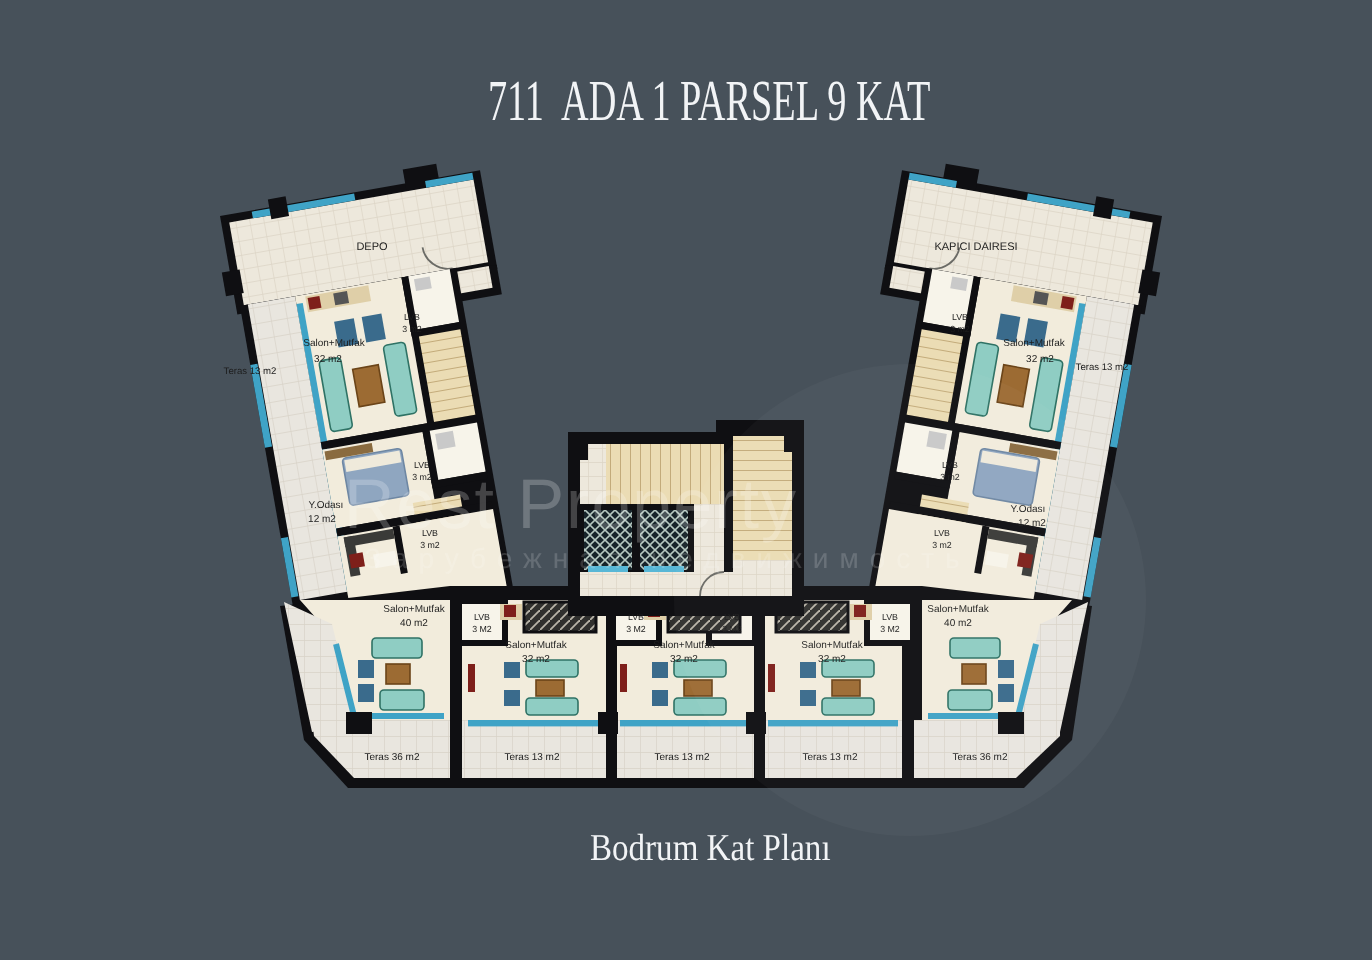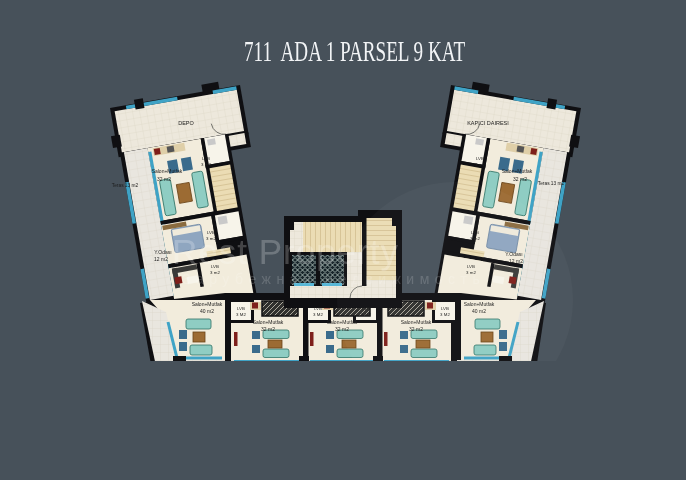--- a/index.html
+++ b/index.html
@@ -1,27 +1,28 @@
 <!DOCTYPE html>
 <html><head>
 <meta charset="utf-8">
 <style>
   html,body{margin:0;padding:0;background:#47515A;}
-  .page{position:relative;width:686px;height:361px;background:#47515A;overflow:hidden;
+  .page{position:relative;width:686px;height:480px;background:#47515A;overflow:hidden;
         font-family:"Liberation Sans",sans-serif;}
   svg{position:absolute;left:0;top:0;}
   .ttl{position:absolute;width:100%;text-align:center;color:#f2f4f6;
        font-family:"Liberation Serif",serif;}
 </style>
 </head>
 <body>
 <div class="page">
 
 <div class="ttl" style="top:35px;font-size:29px;"><span style="display:inline-block;transform:translateX(12px) scaleX(0.66);">711&nbsp; ADA 1 PARSEL 9 KAT</span></div>
 
+<div class="ttl" style="top:414px;font-size:19px;"><span style="display:inline-block;transform:translateX(12px) scaleX(0.87);">Bodrum Kat Planı</span></div>
 
 <svg width="686" height="480" viewBox="0 0 686 480">
 <defs>
 
   <pattern id="tile" width="7" height="7" patternUnits="userSpaceOnUse">
     <rect width="7" height="7" fill="#EDE8DC"></rect>
     <path d="M0 0H7M0 0V7" stroke="#DCD5C6" stroke-width="0.7" fill="none"></path>
   </pattern>
   <pattern id="tile2" width="8" height="8" patternUnits="userSpaceOnUse">
     <rect width="8" height="8" fill="#E9E6DF"></rect>

